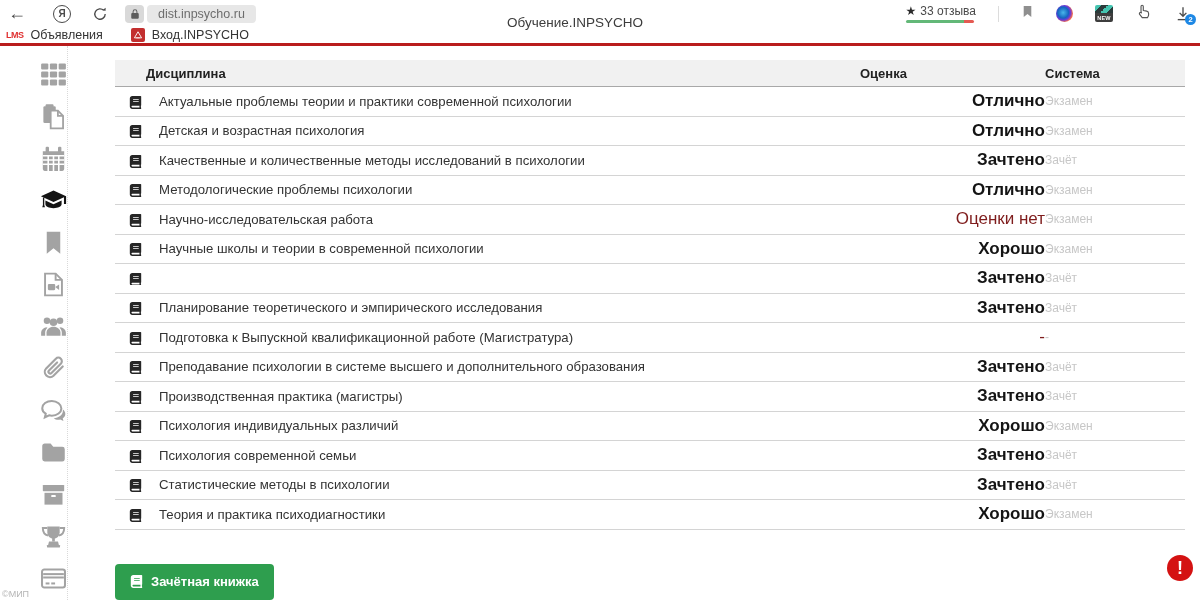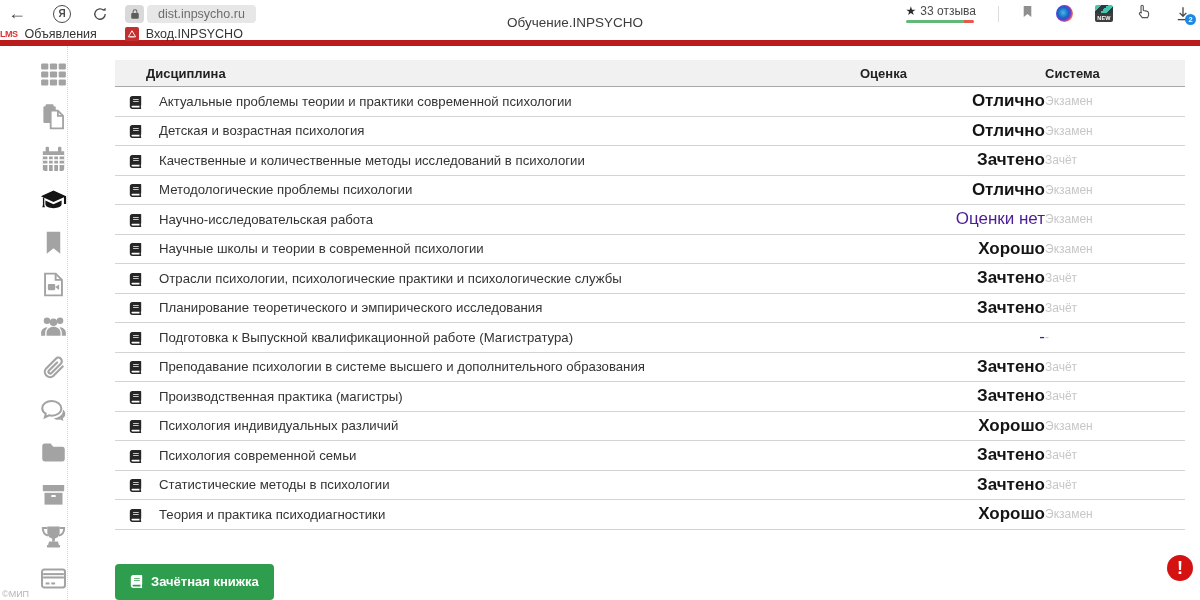--- a/index.html
+++ b/index.html
@@ -35,21 +35,21 @@
   .new-ext-top { height:8px; background:linear-gradient(135deg,#45c4b0 25%,#2b3a3a 25% 50%,#45c4b0 50% 75%,#2b3a3a 75%); }
   .new-ext-label { height:9px; background:#3d3d3d; color:#fff; font-size:5.5px; font-weight:bold;
                    display:flex; align-items:center; justify-content:center; letter-spacing:.3px; }
   .hand-icon svg { width:17px; height:17px; }
   .dl-wrap { position:relative; width:18px; height:18px; }
   .dl-wrap svg { width:100%; height:100%; }
   .dl-badge { position:absolute; right:-4px; bottom:-2px; width:11px; height:11px; border-radius:50%;
               background:#1e88e5; color:#fff; font-size:7.5px; font-weight:bold;
               display:flex; align-items:center; justify-content:center; }
 
-  .bookmarks-bar { height:19px; display:flex; align-items:center; padding-left:0; border-bottom:6px solid #b91c1c; }
+  .bookmarks-bar { height:19px; display:flex; align-items:center; padding-left:6px; border-bottom:3px solid #b91c1c; }
   .bm-item { display:flex; align-items:center; gap:7px; cursor:pointer; }
   .bm-item + .bm-item { margin-left:28px; }
   .bm-label { font-size:12.5px; color:#333; }
   .lms-logo { color:#e03131; font-weight:bold; font-size:9px; letter-spacing:-.5px; }
   .mip-logo { width:14px; height:14px; background:#c32f2f; border-radius:2px;
               display:flex; align-items:center; justify-content:center; }
   .mip-logo svg { width:10px; height:10px; }
 
   
   .content { display:flex; height:554px; }
@@ -65,21 +65,21 @@
   .tbl-header, .t-row { display:grid; grid-template-columns:1fr 185px 140px; align-items:center; }
   .tbl-header { height:27px; background:#f1f1f1; border-bottom:1px solid #a8a8a8;
                 font-size:13px; font-weight:bold; color:#222; }
   .th-disc { padding-left:31px; }
   .t-row { height:29.5px; border-bottom:1px solid #d4d4d4; cursor:pointer; }
   .cell-disc { display:flex; align-items:center; gap:17px; padding-left:14px; overflow:hidden; white-space:nowrap; }
   .book-ic { width:13px; height:13px; color:#262626; flex-shrink:0; }
   .book-ic svg { width:100%; height:100%; fill:currentColor; }
   .disc-label { font-size:13.2px; color:#333; }
   .cell-grade { font-size:17px; font-weight:bold; color:#141414;text-align:right; }
-  .cell-grade.muted { font-weight:normal; color:#4c1d95; }
+  .cell-grade.muted { font-weight:normal; color:#7f1d1d; }
   .cell-system { font-size:12px; color:#c7c7c7; }
 
   .footer-row { margin-top:34px; }
   .gradebook-btn { display:inline-flex; align-items:center; gap:8px; height:36px; padding:0 15px;
                    background:#2e9e4e; border:none; border-radius:4px; color:#fff;
                    font-family:"Liberation Sans",sans-serif; font-size:13px; font-weight:bold; cursor:pointer; }
   .gradebook-btn .book-ic { color:#fff; }
   .alert-badge { position:absolute; right:7px; top:555px; width:26px; height:26px; border-radius:50%;
                  background:#d41212; color:#fff; font-size:18px; font-weight:bold;
                  display:flex; align-items:center; justify-content:center; cursor:pointer; }
@@ -353,21 +353,20 @@
     <span class="cell-system">Экзамен</span>
   </div>
 
   <div class="t-row">
     <span class="cell-disc">
       <span class="book-ic">
         <svg viewBox="0 0 448 512">
                   <path d="M448 360V24c0-13.3-10.7-24-24-24H96C43 0 0 43 0 96v320c0 53 43 96 96 96h328c13.3 0 24-10.7 24-24v-16c0-7.5-3.5-14.3-8.9-18.7-4.2-15.4-4.2-59.3 0-74.7 5.4-4.3 8.9-11.1 8.9-18.6zM128 134c0-3.3 2.7-6 6-6h212c3.3 0 6 2.7 6 6v20c0 3.3-2.7 6-6 6H134c-3.3 0-6-2.7-6-6v-20zm0 64c0-3.3 2.7-6 6-6h212c3.3 0 6 2.7 6 6v20c0 3.3-2.7 6-6 6H134c-3.3 0-6-2.7-6-6v-20zm253.4 250H96c-17.7 0-32-14.3-32-32 0-17.6 14.4-32 32-32h285.4c-1.9 17.1-1.9 46.9 0 64z"></path>
                 </svg>
       </span>
-      <span class="disc-label">Отрасли психологии, психологические практики и психологические службы</span>
     </span>
     <span class="cell-grade">Зачтено</span>
     <span class="cell-system">Зачёт</span>
   </div>
 
   <div class="t-row">
     <span class="cell-disc">
       <span class="book-ic">
         <svg viewBox="0 0 448 512">
                   <path d="M448 360V24c0-13.3-10.7-24-24-24H96C43 0 0 43 0 96v320c0 53 43 96 96 96h328c13.3 0 24-10.7 24-24v-16c0-7.5-3.5-14.3-8.9-18.7-4.2-15.4-4.2-59.3 0-74.7 5.4-4.3 8.9-11.1 8.9-18.6zM128 134c0-3.3 2.7-6 6-6h212c3.3 0 6 2.7 6 6v20c0 3.3-2.7 6-6 6H134c-3.3 0-6-2.7-6-6v-20zm0 64c0-3.3 2.7-6 6-6h212c3.3 0 6 2.7 6 6v20c0 3.3-2.7 6-6 6H134c-3.3 0-6-2.7-6-6v-20zm253.4 250H96c-17.7 0-32-14.3-32-32 0-17.6 14.4-32 32-32h285.4c-1.9 17.1-1.9 46.9 0 64z"></path>

